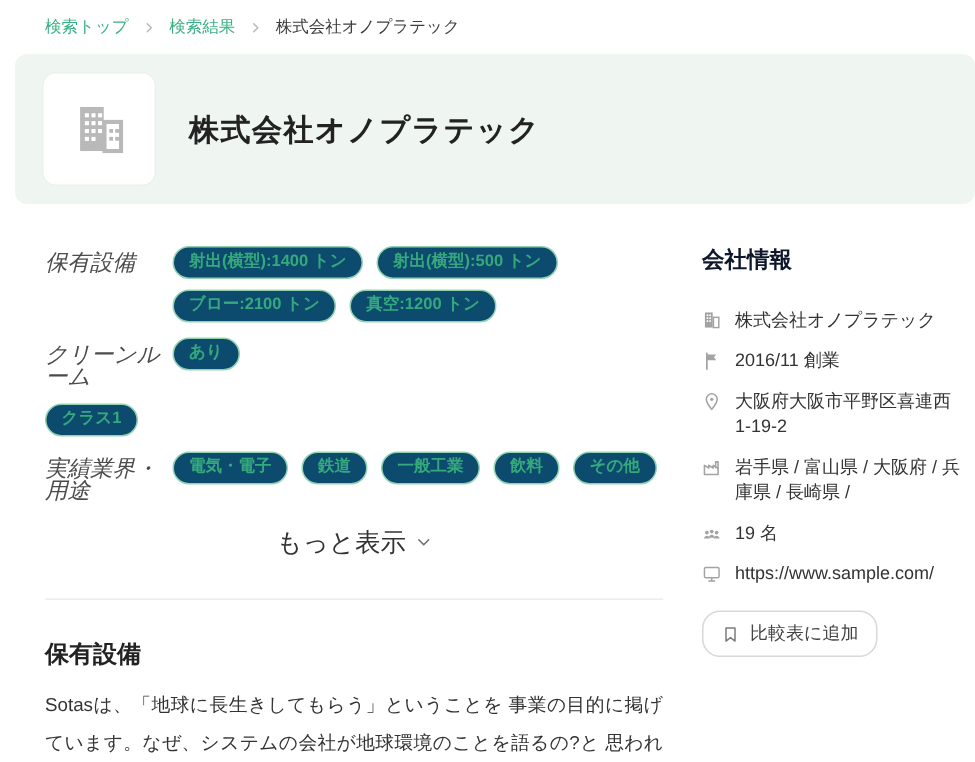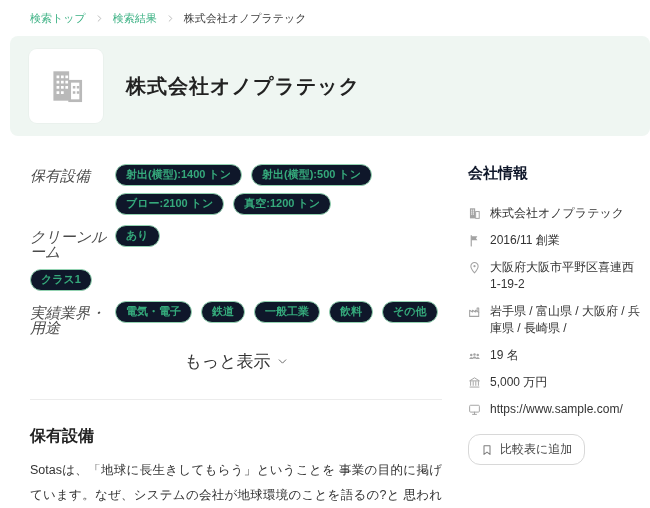--- a/index.html
+++ b/index.html
@@ -39,21 +39,21 @@
   
   .main { position:absolute; left:30px; top:164px; width:412px; }
   .attr-row { display:flex; align-items:flex-start; margin-bottom:10px; }
   .attr-label {
     flex:none; width:85px; padding-top:4px; padding-right:6px;
     font-size:15px; line-height:15px; color:#4b4b4b;font-style:italic;
   }
   .tags { flex:1; display:flex; flex-wrap:wrap; gap:7px 9px; }
   .tag {
     display:inline-block; white-space:nowrap;
-    border:1px solid #92d2b1; border-radius:999px; background:#0f172a;
+    border:1px solid #92d2b1; border-radius:999px; background:#0c4a6e;
     color:#35a97b; font-size:11px; font-weight:bold; line-height:13px;
     padding:3px 10px 4px;
   }
   .show-more {
     display:flex; align-items:center; gap:6px; margin:15px auto 0;
     background:none; border:none; cursor:pointer;
     font-size:17px; color:#333; font-family:inherit;
   }
   .divider { border:none; border-top:1px solid #ececec; margin-top:26px; }
   .about-heading { margin-top:26px; font-size:16px; font-weight:bold; color:#222; }
@@ -240,30 +240,20 @@
         <svg width="13" height="13" viewBox="0 0 20 20" fill="#a3a3a3">
           <circle cx="5" cy="9.3" r="1.9"></circle>
             <circle cx="10" cy="8.3" r="1.9"></circle>
             <circle cx="15" cy="9.3" r="1.9"></circle>
           <path d="M2 15.5c0-2 2-3 3-3s3 1 3 3zM7 14.5c0-2 2-3 3-3s3 1 3 3zM12 15.5c0-2 2-3 3-3s3 1 3 3z"></path>
         </svg>
       </span>
       <span class="info-text">19 名</span>
     </div>
 
-    <div class="info-item">
-      <span class="info-icon">
-        <svg width="13" height="13" viewBox="0 0 20 20" fill="none" stroke="#a3a3a3" stroke-width="1.5">
-          <path d="M2.5 7.5L10 2.8l7.5 4.7z" stroke-linejoin="round"></path>
-          <path d="M4 8v7M8 8v7M12 8v7M16 8v7"></path>
-          <path d="M2.5 17h15"></path>
-        </svg>
-      </span>
-      <span class="info-text">5,000 万円</span>
-    </div>
 
     <div class="info-item">
       <span class="info-icon">
         <svg width="13" height="13" viewBox="0 0 20 20" fill="none" stroke="#a3a3a3" stroke-width="1.5">
           <rect x="2.5" y="3.5" width="15" height="10.5" rx="1.5"></rect>
           <path d="M10 14v3M7 17.5h6" stroke-linecap="round"></path>
         </svg>
       </span>
       <span class="info-text"><a>https://www.sample.com/</a></span>
     </div>

